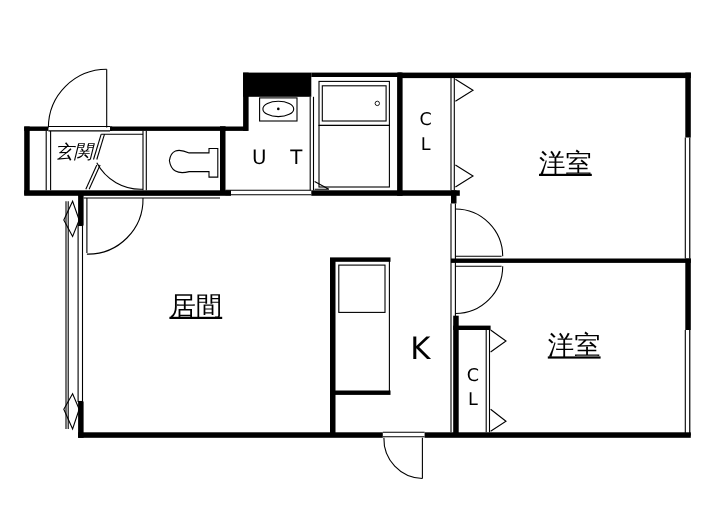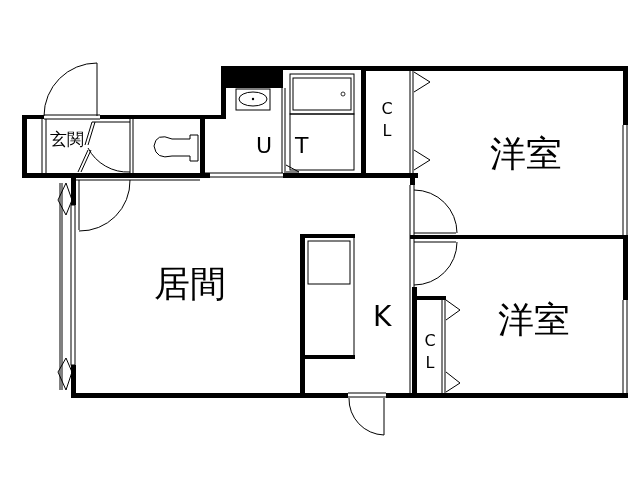--- a/index.html
+++ b/index.html
@@ -2,23 +2,23 @@
 <html><head>
 <meta charset="utf-8">
 <style>
   html, body { margin: 0; padding: 0; background: #ffffff; }
   body { width: 640px; height: 480px; position: relative; overflow: hidden; font-family: "DejaVu Sans", sans-serif; }
   svg { position: absolute; left: 0; top: 0; }
   .wall { fill: #000; }
   .thin { stroke: #000; stroke-width: 1; fill: none; }
   .fixture { stroke: #000; stroke-width: 1; fill: #fff; }
   .label { position: absolute; color: #000; white-space: nowrap; line-height: 1; }
-  .room-lg { font-size: 36px; }
+  .room-lg { font-size: 24px; text-decoration: underline; }
   .room-sm { font-size: 17px; }
-  .letter { font-size: 22px; letter-spacing: 8px; margin-left: 27px; }
+  .letter { font-size: 18px; letter-spacing: 8px; }
   .cl { font-size: 16px; line-height: 22px; text-align: center; width: 14px; }
   .k { font-size: 28px; }
 </style>
 </head>
 <body>
 
 <svg width="640" height="480" viewBox="0 0 640 480">
 
   <rect class="wall" x="362" y="66" width="266" height="5"></rect>
 
@@ -136,21 +136,21 @@
   <line class="thin" x1="79" y1="180" x2="79" y2="230"></line>
   <path class="thin" d="M79 231 A 50 50 0 0 0 130 180"></path>
 
   <rect class="wall" x="300" y="236" width="5" height="158"></rect>
   <rect class="wall" x="300" y="234" width="55" height="4"></rect>
   <rect class="wall" x="300" y="355" width="55" height="4"></rect>
   <line class="thin" x1="354" y1="236" x2="354" y2="358"></line>
   <rect class="fixture" x="308" y="241" width="42" height="43"></rect>
 </svg>
 
-<div class="label room-sm" style="left:50px; top:131px;">玄関</div>
+<div class="label room-sm" style="left:50px; top:131px;font-style:italic;">玄関</div>
 <div class="label letter" style="left:229px; top:135px;">U T</div>
 <div class="label cl" style="left:380px; top:98px;">
   <div>C</div>
   <div>L</div>
 </div>
 <div class="label room-lg" style="left:490px; top:136px;">洋室</div>
 <div class="label room-lg" style="left:154px; top:266px;">居間</div>
 <div class="label k" style="left:373px; top:303px;">K</div>
 <div class="label room-lg" style="left:498px; top:302px;">洋室</div>
 <div class="label cl" style="left:423px; top:330px;">

